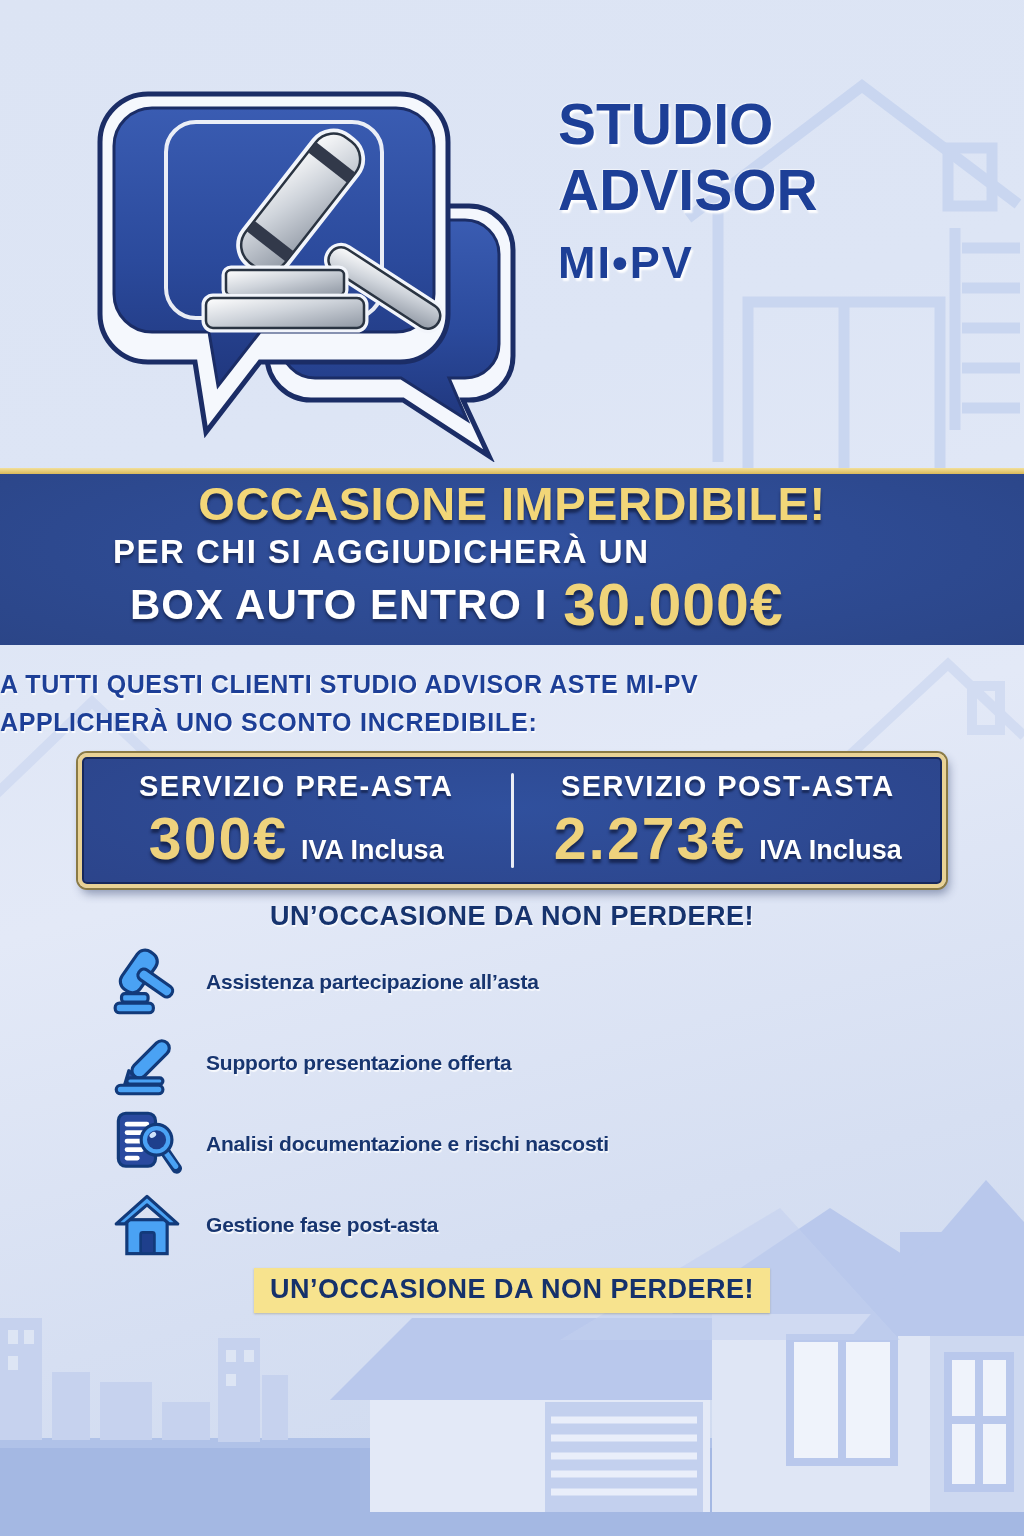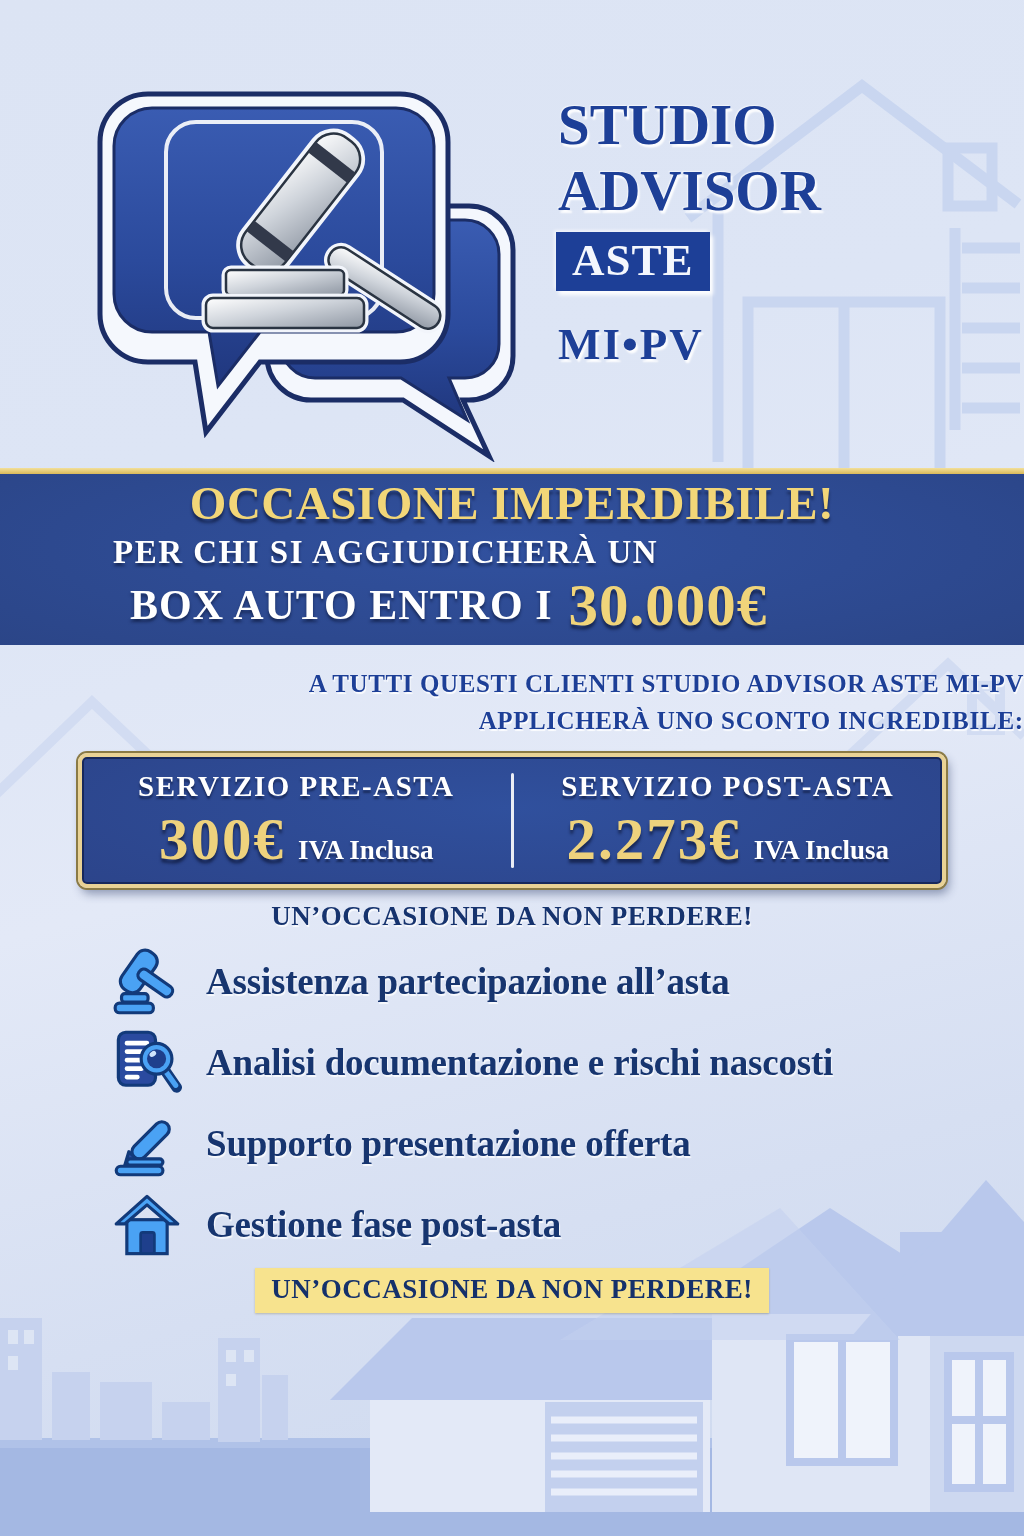--- a/index.html
+++ b/index.html
@@ -1,19 +1,19 @@
 <!DOCTYPE html>
 <html><head>
 <meta charset="utf-8">
 <style>
   html,body{margin:0;padding:0;background:#c9d4ea;}
   .poster{
     position:relative;width:1024px;height:1536px;margin:0 auto;overflow:hidden;
     background:linear-gradient(165deg,#dce4f4 0%,#dde5f5 28%,#e3e9f7 52%,#d6dff2 76%,#ccd8ee 100%);
-    font-family:Liberation Serif, serif;
+    font-family:Liberation Sans, sans-serif;
   }
   .bg{position:absolute;inset:0;z-index:0;}
   .poster > *:not(.bg){z-index:1;}
 
   
   .logo-row{position:absolute;top:78px;left:0;width:100%;height:380px;}
   .logo-mark{position:absolute;left:86px;top:6px;}
   .logo-text{position:absolute;left:558px;top:18px;line-height:1;}
   .brand-line{
     font-size:57px;font-weight:800;color:#1d3f97;letter-spacing:0px;
@@ -44,21 +44,21 @@
     margin:7px 0 0 113px;font-size:33px;font-weight:700;color:#ffffff;letter-spacing:1.5px;
     text-shadow:0 3px 3px rgba(8,16,45,.55);line-height:1.05;
   }
   .banner-line3{margin:1px 0 0 130px;display:flex;align-items:center;gap:16px;}
   .l3t{font-size:42px;font-weight:800;color:#ffffff;letter-spacing:1px;
     text-shadow:0 3px 3px rgba(8,16,45,.55);}
   .l3a{font-size:59px;font-weight:800;color:#f0d47a;letter-spacing:1px;
     text-shadow:0 4px 3px rgba(8,16,45,.6);}
 
   
-  .intro{position:absolute;top:670px;left:0;right:0;text-align:right;color:#1d3f97;}
+  .intro{position:absolute;top:670px;left:0;right:0;text-align:left;color:#1d3f97;}
   .intro-line1{font-size:25px;font-weight:700;letter-spacing:.6px;
     text-shadow:1px 2px 1px rgba(255,255,255,.9);}
   .intro-line2{margin-top:9px;font-size:25px;font-weight:700;letter-spacing:.6px;
     text-shadow:1px 2px 1px rgba(255,255,255,.9);}
   .intro-strong{font-weight:800;letter-spacing:.8px;}
 
   
   .price-card{
     position:absolute;top:753px;left:78px;right:78px;height:127px;border-radius:9px;
     background:radial-gradient(140% 200% at 50% 40%, #30509d 0%, #2b4287 55%, #233772 90%);
@@ -78,21 +78,21 @@
 
   
   .occasion{position:absolute;top:901px;left:0;right:0;margin:0;text-align:center;
     font-size:27px;font-weight:800;color:#16336e;letter-spacing:.5px;
     text-shadow:1px 2px 1px rgba(255,255,255,.85);}
 
   
   .benefits{position:absolute;top:941px;left:112px;right:30px;list-style:none;margin:0;padding:0;}
   .benefit{display:flex;align-items:center;gap:24px;height:81px;}
   .b-icon{width:70px;height:70px;flex:0 0 70px;display:flex;align-items:center;justify-content:center;}
-  .b-label{font-size:37px;font-weight:600;color:#17356f;letter-spacing:-.2px;
+  .b-label{font-size:21px;font-weight:600;color:#17356f;letter-spacing:-.2px;
     text-shadow:1px 2px 1px rgba(255,255,255,.8);text-align:right;}
 
   
   .footer-highlight{position:absolute;top:1268px;left:0;right:0;text-align:center;}
   .footer-highlight span{
     display:inline-block;background:#f7e38e;color:#15316b;font-size:27px;font-weight:800;
     letter-spacing:.5px;padding:6px 16px 8px;box-shadow:0 1px 2px rgba(120,110,60,.35);
   }
 </style>
 </head>
@@ -212,21 +212,20 @@
         </g>
         <rect x="140" y="186" width="118" height="25" rx="5" fill="none" stroke="#f2f5fb" stroke-width="9"></rect>
         <rect x="140" y="186" width="118" height="25" rx="5" fill="url(#silver)" stroke="#2a3442" stroke-width="2.5"></rect>
         <rect x="120" y="214" width="158" height="30" rx="7" fill="none" stroke="#f2f5fb" stroke-width="9"></rect>
         <rect x="120" y="214" width="158" height="30" rx="7" fill="url(#silver)" stroke="#2a3442" stroke-width="2.5"></rect>
       </g>
     </svg>
     <div class="logo-text">
       <div class="brand-line">STUDIO</div>
       <div class="brand-line">ADVISOR</div>
-      <div class="badge">ASTE</div>
       <div class="region">MI•PV</div>
     </div>
   </header>
 
   <section class="banner">
     <div class="banner-gold"></div>
     <div class="banner-body">
       <div class="banner-headline">OCCASIONE IMPERDIBILE!</div>
       <div class="banner-line2">PER CHI SI AGGIUDICHERÀ UN</div>
       <div class="banner-line3">
@@ -272,20 +271,33 @@
             <g transform="rotate(35 24 24)">
               <rect x="14" y="1" width="21" height="43" rx="9"></rect>
               <rect x="25" y="17" width="37" height="11" rx="5"></rect>
             </g>
             <rect x="9" y="44" width="25" height="8" rx="3"></rect>
             <rect x="3" y="53" width="36" height="9" rx="4"></rect>
           </g>
         </svg>
       </span>
       <span class="b-label">Assistenza partecipazione all’asta</span>
+    </li>
+    <li class="benefit">
+      <span class="b-icon">
+        <svg width="70" height="70" viewBox="0 0 66 66">
+          <g transform="rotate(45 18 48)">
+            <rect x="11" y="0" width="14" height="44" rx="7" fill="#4aa2f4" stroke="#123a7a" stroke-width="3"></rect>
+            <path d="M11 44 l7 13 7 -13 z" fill="#2a4a9f" stroke="#123a7a" stroke-width="3" stroke-linejoin="round"></path>
+          </g>
+          <rect x="14" y="47" width="34" height="6" rx="3" fill="#4aa2f4" stroke="#123a7a" stroke-width="3"></rect>
+          <rect x="4" y="54" width="44" height="8" rx="4" fill="#4aa2f4" stroke="#123a7a" stroke-width="3"></rect>
+        </svg>
+      </span>
+      <span class="b-label">Supporto presentazione offerta</span>
     </li>
     <li class="benefit">
       <span class="b-icon">
         <svg width="70" height="70" viewBox="0 0 66 66">
           <rect x="6" y="4" width="35" height="50" rx="7" fill="#2a4a9f" stroke="#123a7a" stroke-width="3"></rect>
           <g fill="#ffffff">
             <rect x="12" y="12" width="23" height="4.5" rx="2"></rect>
             <rect x="12" y="20" width="23" height="4.5" rx="2"></rect>
             <rect x="12" y="28" width="23" height="4.5" rx="2"></rect>
             <rect x="12" y="36" width="18" height="4.5" rx="2"></rect>
@@ -296,33 +308,20 @@
           <circle cx="42" cy="29" r="14.5" fill="#4aa2f4" stroke="#123a7a" stroke-width="3"></circle>
           <circle cx="42" cy="29" r="9" fill="#1e3f8c"></circle>
           <ellipse cx="38.5" cy="24.5" rx="3.4" ry="2.4" fill="#cfe4fb" transform="rotate(-35 38.5 24.5)"></ellipse>
         </svg>
       </span>
       <span class="b-label">Analisi documentazione e rischi nascosti</span>
     </li>
     <li class="benefit">
       <span class="b-icon">
         <svg width="70" height="70" viewBox="0 0 66 66">
-          <g transform="rotate(45 18 48)">
-            <rect x="11" y="0" width="14" height="44" rx="7" fill="#4aa2f4" stroke="#123a7a" stroke-width="3"></rect>
-            <path d="M11 44 l7 13 7 -13 z" fill="#2a4a9f" stroke="#123a7a" stroke-width="3" stroke-linejoin="round"></path>
-          </g>
-          <rect x="14" y="47" width="34" height="6" rx="3" fill="#4aa2f4" stroke="#123a7a" stroke-width="3"></rect>
-          <rect x="4" y="54" width="44" height="8" rx="4" fill="#4aa2f4" stroke="#123a7a" stroke-width="3"></rect>
-        </svg>
-      </span>
-      <span class="b-label">Supporto presentazione offerta</span>
-    </li>
-    <li class="benefit">
-      <span class="b-icon">
-        <svg width="70" height="70" viewBox="0 0 66 66">
           <rect x="14" y="28" width="38" height="32" fill="#4aa2f4" stroke="#123a7a" stroke-width="3"></rect>
           <path d="M4 32 L33 6 L62 32 L54 32 L33 14 L12 32 Z" fill="#4aa2f4" stroke="#123a7a" stroke-width="3" stroke-linejoin="round"></path>
           <rect x="27" y="40" width="13" height="20" rx="2" fill="#1e3f8c" stroke="#123a7a" stroke-width="2.5"></rect>
         </svg>
       </span>
       <span class="b-label">Gestione fase post-asta</span>
     </li>
   </ul>
 
   <div class="footer-highlight">

